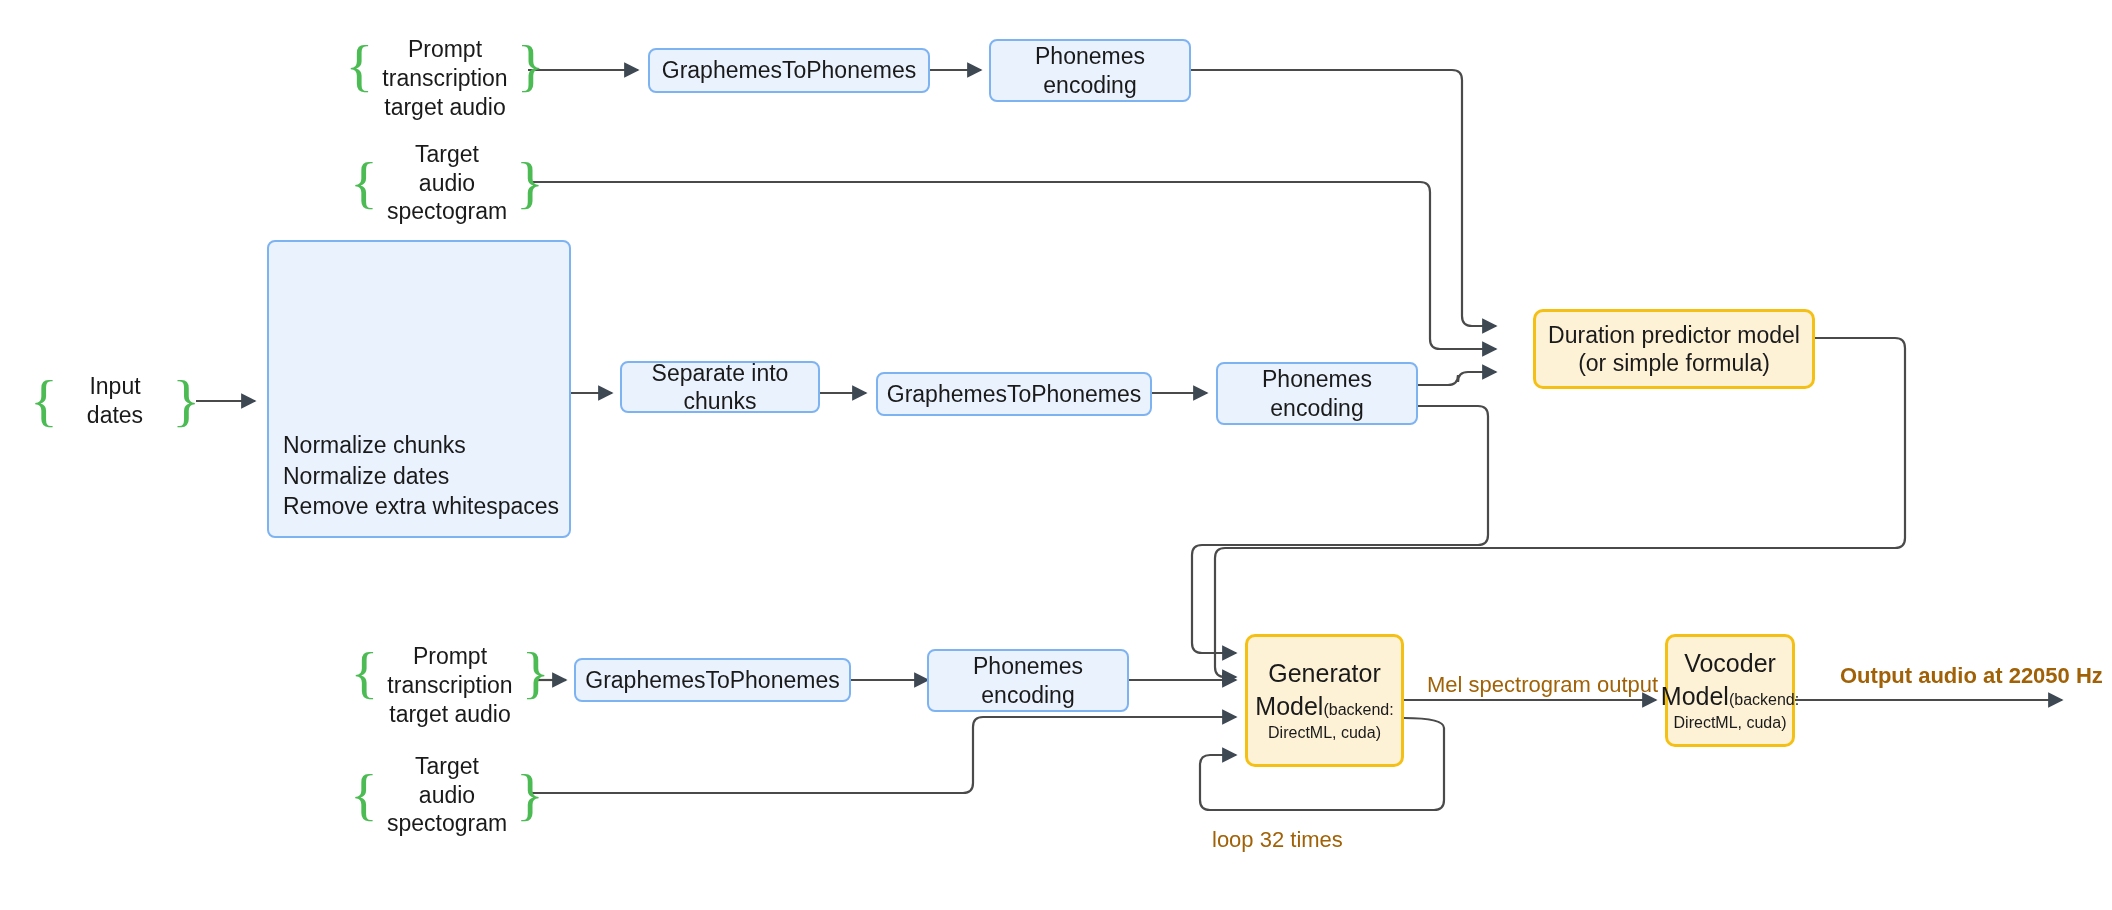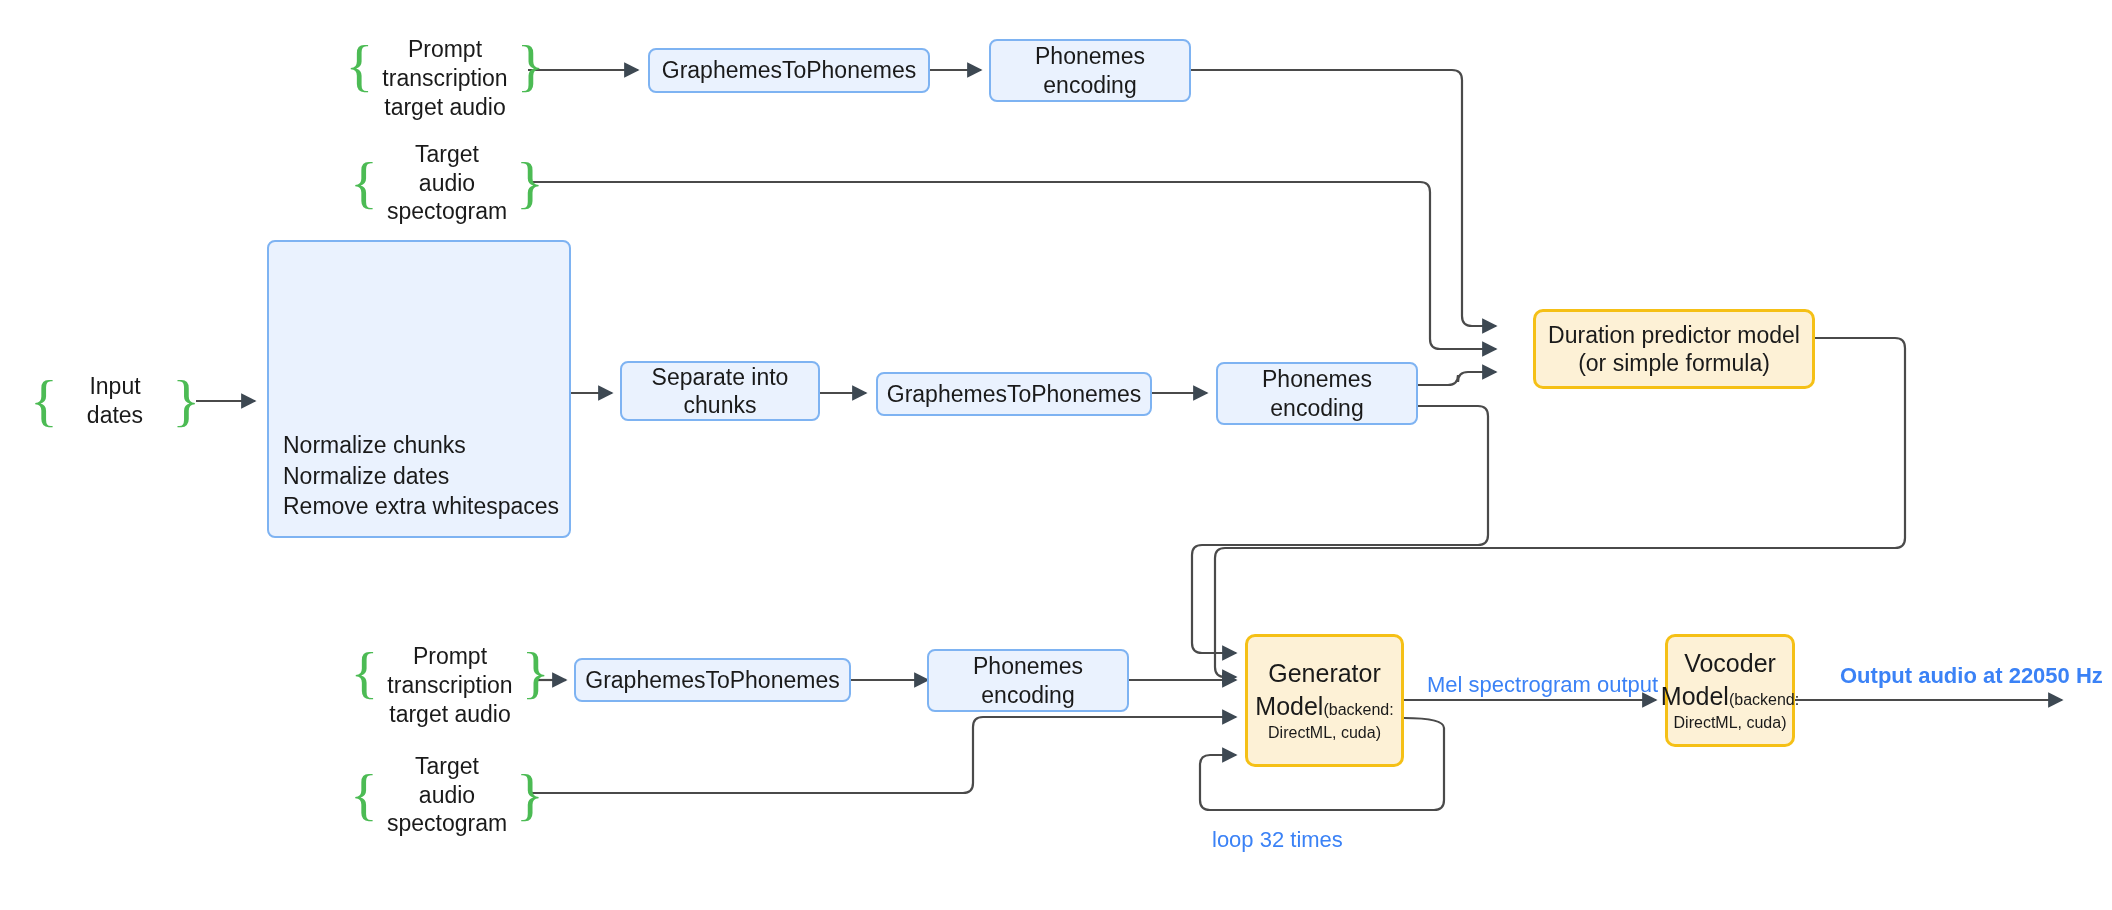--- a/index.html
+++ b/index.html
@@ -99,21 +99,21 @@
   }
   .norm-item {
     font-size: 23px;
     line-height: 1.33;
     color: #1a1a1a;
     text-align: left;
   }
   .edge-label {
     position: absolute;
     font-size: 22px;
-    color: #3b82f6;
+    color: #a16207;
     white-space: nowrap;
   }
   .edge-label.bold {
     font-weight: bold;
   }
   .model-name {
     font-size: 25px;
   }
   .model-backend {
     font-size: 16px;
@@ -227,21 +227,21 @@
   </div>
 
   <div class="norm-box" style="left:267px; top:240px; width:304px; height:298px;">
     <div class="norm-body">
       <div class="norm-item">Normalize chunks</div>
       <div class="norm-item">Normalize dates</div>
       <div class="norm-item">Remove extra whitespaces</div>
     </div>
   </div>
 
-  <div class="node blue-box" style="left:620px; top:361px; width:200px; height:60px; white-space:pre-line;">
+  <div class="node blue-box" style="left:620px; top:361px; width:200px; height:52px; white-space:pre-line;">
     <span>Separate into
 chunks</span>
   </div>
 
   <div class="node blue-box" style="left:876px; top:372px; width:276px; height:44px;">
     <span>GraphemesToPhonemes</span>
   </div>
 
   <div class="node blue-box" style="left:1216px; top:362px; width:202px; height:63px; white-space:pre-line;">
     <span>Phonemes

